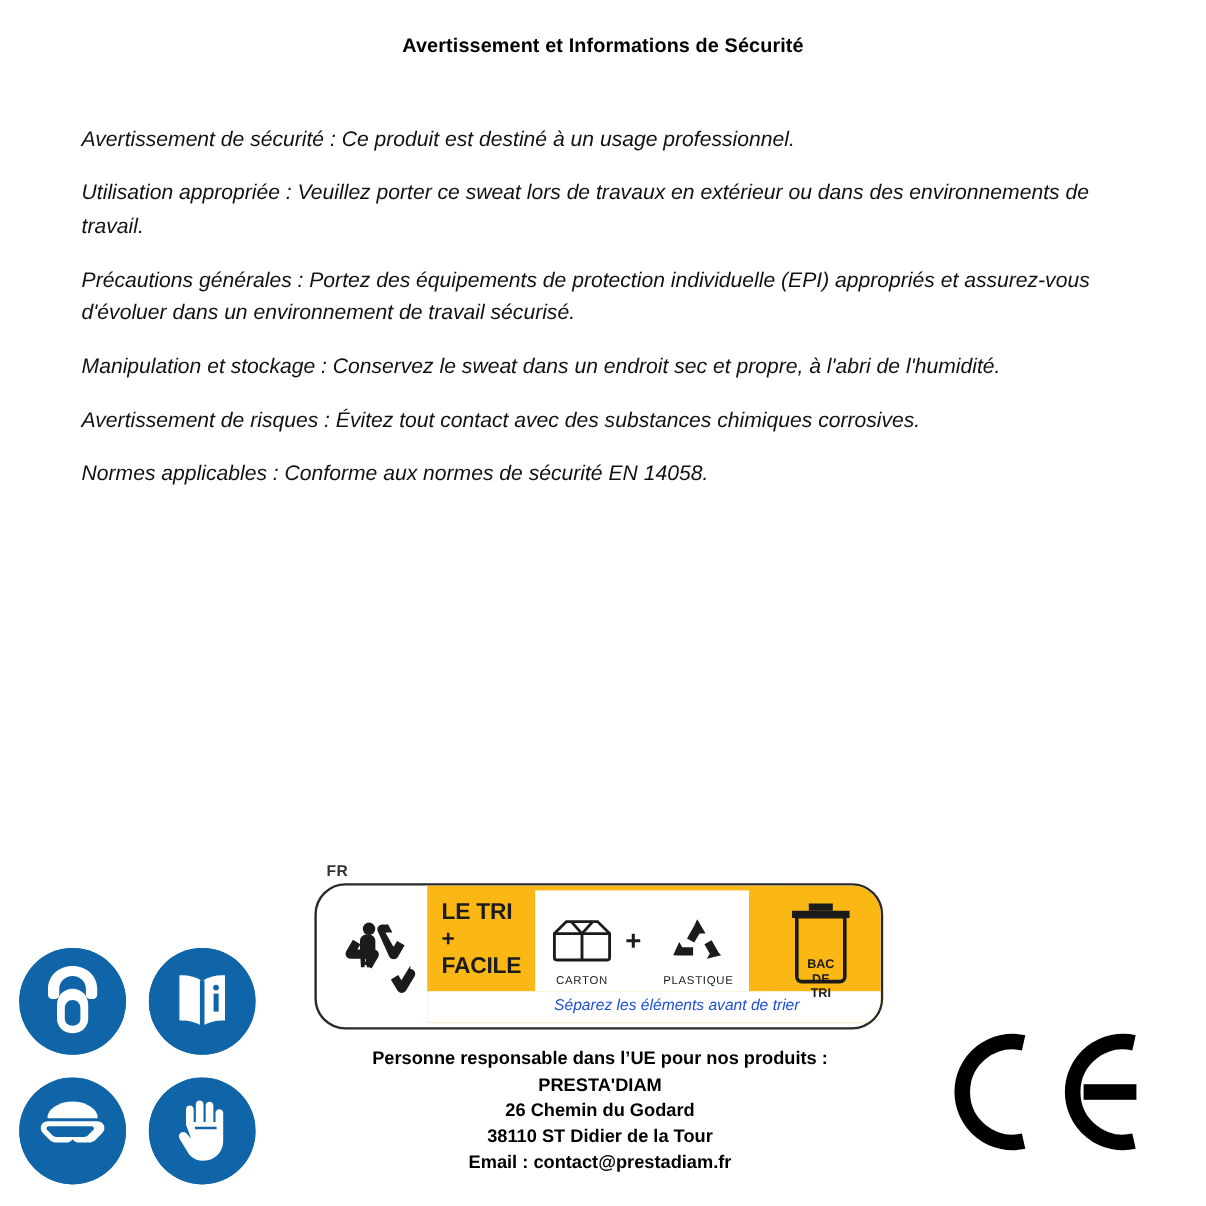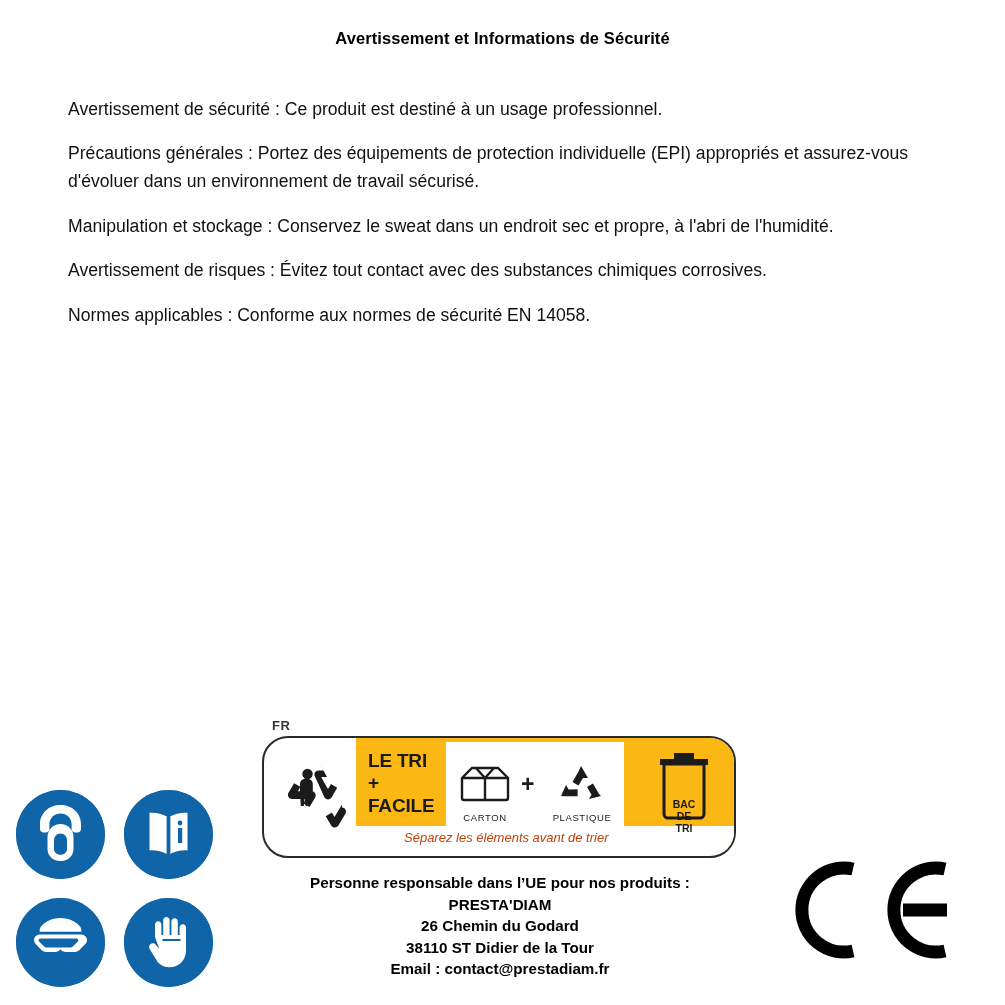--- a/index.html
+++ b/index.html
@@ -26,23 +26,24 @@
     top: 29px;
     left: 0;
     width: 1005px;
     text-align: center;
     font-size: 16.5px;
     font-weight: bold;
     letter-spacing: 0.1px;
   }
   .body-block {
     position: absolute;
-    top: 78px;
+    top: 85px;
     left: 68px;
     width: 875px;
+    font-style: italic;
   }
   .para {
     font-size: 17.6px;
     line-height: 1.55;
     margin-bottom: 16px;
     color: #111;
   }
   
   .picto-grid {
     position: absolute;
@@ -156,24 +157,24 @@
     font-weight: bold;
     line-height: 1.12;
     color: #1b1b1b;
     margin-top: 36px;
   }
   .tri-sep {
     position: absolute;
     left: 140px;
     top: 92px;
     width: 320px;
-    text-align: left;
+    text-align: center;
     font-size: 13px;
     font-style: italic;
-    color: #c2410c;
+    color: #1d4ed8;
   }
   .tri-arrow {
     position: absolute;
     left: 360px;
     top: 0px;
     width: 60px;
     height: 88px;
   }
 
   
@@ -202,20 +203,21 @@
 </style>
 </head>
 <body>
 
 <div class="page">
 
   <div class="doc-title">Avertissement et Informations de Sécurité</div>
 
   <div class="body-block">
     <p class="para">Avertissement de sécurité : Ce produit est destiné à un usage professionnel.</p>
+    <p class="para">Utilisation appropriée : Veuillez porter ce sweat lors de travaux en extérieur ou dans des environnements de travail.</p>
     <p class="para">Précautions générales : Portez des équipements de protection individuelle (EPI) appropriés et assurez-vous d'évoluer dans un environnement de travail sécurisé.</p>
     <p class="para">Manipulation et stockage : Conservez le sweat dans un endroit sec et propre, à l'abri de l'humidité.</p>
     <p class="para">Avertissement de risques : Évitez tout contact avec des substances chimiques corrosives.</p>
     <p class="para">Normes applicables : Conforme aux normes de sécurité EN 14058.</p>
   </div>
 
   <div class="picto-grid">
 
     <div class="picto p1">
       <svg width="89" height="89" viewBox="0 0 89 89">

